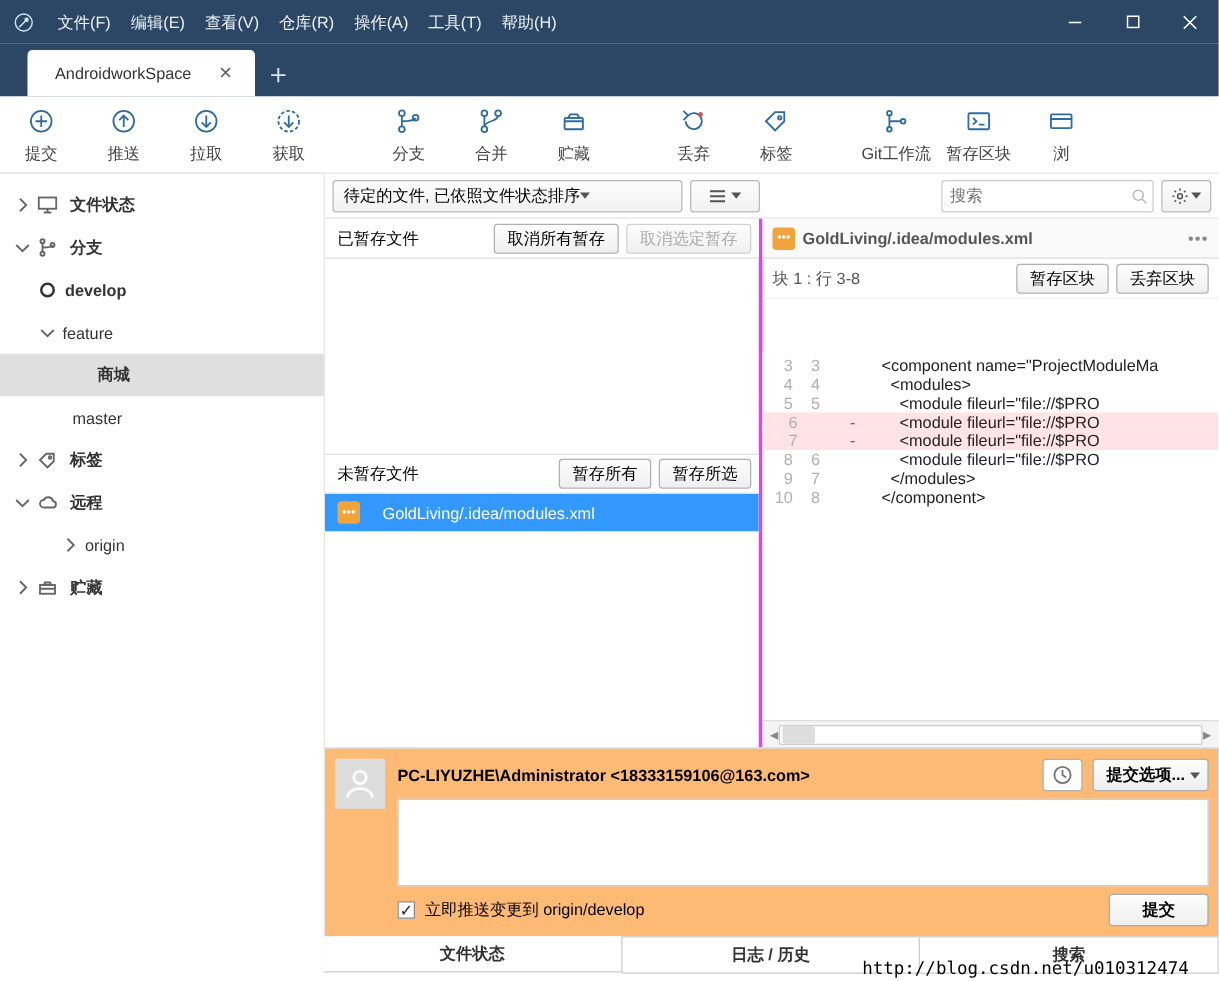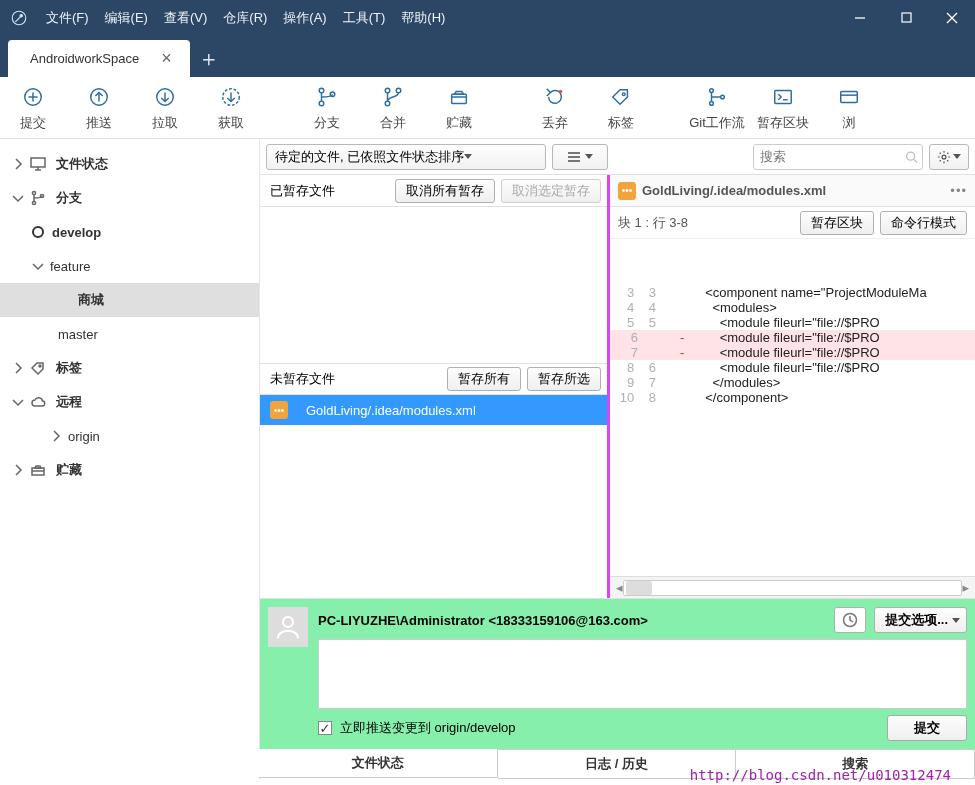--- a/index.html
+++ b/index.html
@@ -3,21 +3,21 @@
 <meta charset="utf-8">
 <style>
   * { margin:0; padding:0; box-sizing:border-box; font-family:"Microsoft YaHei","Segoe UI",sans-serif; font-size:13px; -webkit-user-select:none; user-select:none; }
   body { background:#fff; width:975px; height:785px; overflow:hidden; position:relative; }
   .titlebar { height:35px; background:#2c4766; display:flex; align-items:center; color:#eef2f6; }
   .titlebar .logo { width:38px; display:flex; align-items:center; justify-content:center; }
   .titlebar .logo svg { width:18px; height:18px; }
   .menu-item { padding:0 8px; height:35px; line-height:35px; color:#eef2f6; }
   .win-controls { margin-left:auto; display:flex; }
   .win-btn { width:46px; height:35px; display:flex; align-items:center; justify-content:center; color:#fff; }
-  .tabbar { background:#2c4766; height:42px; display:flex; align-items:flex-end; padding-left:8px; }
+  .tabbar { background:#2c4766; height:42px; display:flex; align-items:flex-end; padding-left:22px; }
   .tab { background:#fff; color:#333; height:37px; display:flex; align-items:center; padding:0 18px 0 22px; border-radius:4px 4px 0 0; font-size:16px; }
   .tab .close { margin-left:22px; color:#666; font-size:18px; }
   .tab-add { color:#dce6f0; width:38px; height:37px; display:flex; align-items:center; justify-content:center; font-size:22px; font-weight:200; }
   .toolbar { height:62px; display:flex; align-items:center; border-bottom:1px solid #e0e0e0; }
   .tool-btn { width:66px; height:62px; display:flex; flex-direction:column; align-items:center; justify-content:center; color:#2d6da0; }
   .tool-btn .ico { height:26px; display:flex; align-items:center; justify-content:center; }
   .tool-btn .ico svg { width:22px; height:22px; fill:none; stroke:#2d6da0; stroke-width:1.6; }
   .tool-btn .lbl { color:#444; font-size:13px; margin-top:4px; }
   .tool-sep { width:30px; }
   .content { display:flex; height:640px; }
@@ -58,33 +58,33 @@
   .diff-body { flex:1; font-family:Consolas,monospace; font-size:12.5px; overflow:auto; white-space:pre; padding-top:4px; background:#fff;margin-top:42px; }
   .cl { display:flex; }
   .gut { width:64px; text-align:right; color:#b0b0b0; padding-right:18px; flex-shrink:0; white-space:pre;}
   .cl .code { flex:1; color:#222; }
   .cl.removed { background:#ffe3e6; }
   .cl.removed .mk { color:#c0392b; padding:0 14px 0 6px; }
   .cl .mk { width:24px; }
   .diff-scroll { height:22px; border-top:1px solid #ddd; background:#f4f4f4; display:flex; align-items:center; padding:0 6px; }
   .diff-scroll .track { position:relative; flex:1; height:16px; border:1px solid #ccc; background:#fff; border-radius:2px; }
   .diff-scroll .thumb { width:26px; height:14px; background:#ddd; position:absolute; left:2px; top:0; border-radius:2px; }
-  .commit-box { border-top:1px solid #e0e0e0; background:#86efac; padding:8px; display:flex; gap:10px; }
+  .commit-box { border-top:1px solid #e0e0e0; background:#fdba74; padding:8px; display:flex; gap:10px; }
   .avatar { width:40px; height:40px; background:#ddd; display:flex; align-items:center; justify-content:center; }
   .commit-main { flex:1; display:flex; flex-direction:column; gap:6px; }
   .commit-header { font-weight:bold; display:flex; align-items:center; gap:8px; }
   .commit-msg { height:70px; border:1px solid #ccc; background:#fff; width:100%; resize:none; outline:none; padding:4px; font-family:inherit; }
   .commit-footer { display:flex; align-items:center; }
   .commit-btn { margin-left:auto; height:26px; padding:0 26px; border:1px solid #aaa; border-radius:3px; background:linear-gradient(#fdfdfd,#efefef); font-weight:bold; }
   .clock-btn { width:32px; height:26px; border:1px solid #b0b0b0; border-radius:3px; background:#fff; display:flex; align-items:center; justify-content:center; }
   .ddl-btn { height:26px; border:1px solid #b0b0b0; border-radius:3px; background:linear-gradient(#fdfdfd,#efefef); padding:0 6px 0 10px; display:flex; align-items:center; gap:4px; }
   .bottom-tabs { height:30px; display:flex; border-top:1px solid #ccc; margin-top:auto; margin-left:-1px; }
   .bottom-tabs div { flex:1; display:flex; align-items:center; justify-content:center; border:1px solid #ccc; border-top:none; border-left:none; font-weight:bold; color:#333; }
   .bottom-tabs div.active { border-top:2px solid #fff; border-top:none; position:relative; top:-1px; background:#fff; }
-  .watermark { position:absolute; right:24px; bottom:2px; color:#a21caf; font-family:monospace; font-size:14px; pointer-events:none; }
+  .watermark { position:absolute; right:24px; bottom:2px; color:#000000; font-family:monospace; font-size:14px; pointer-events:none; }
   .chk { width:14px; height:14px; border:1px solid #888; display:inline-flex; align-items:center; justify-content:center; margin-right:8px; background:#fff; color:#333; }
   .spacer-flex{flex:1;}
   .lines-ico svg { stroke:#555; }
 </style>
 </head>
 <body>
 
 <div class="titlebar">
   <div class="logo">
     <svg viewBox="0 0 24 24" fill="none" stroke="#cfe3f5" stroke-width="1.5">
@@ -391,21 +391,21 @@
 
       <div class="diff">
         <div class="diff-head">
           <span class="fchip">•••</span>
           <span class="fname">GoldLiving/.idea/modules.xml</span>
           <span class="more">•••</span>
         </div>
         <div class="hunk-head">
           <span class="desc">块 1 : 行 3-8</span>
           <div class="sm-btn">暂存区块</div>
-          <div class="sm-btn">命令行模式</div>
+          <div class="sm-btn">丢弃区块</div>
         </div>
         <div class="diff-body" id="diff-body"><div class="cl "><span class="gut">  3    3</span><span class="mk"> </span><span class="code">  &lt;component name="ProjectModuleMa</span></div><div class="cl "><span class="gut">  4    4</span><span class="mk"> </span><span class="code">    &lt;modules&gt;</span></div><div class="cl "><span class="gut">  5    5</span><span class="mk"> </span><span class="code">      &lt;module fileurl="file://$PRO</span></div><div class="cl removed"><span class="gut">  6     </span><span class="mk">-</span><span class="code">      &lt;module fileurl="file://$PRO</span></div><div class="cl removed"><span class="gut">  7     </span><span class="mk">-</span><span class="code">      &lt;module fileurl="file://$PRO</span></div><div class="cl "><span class="gut">  8    6</span><span class="mk"> </span><span class="code">      &lt;module fileurl="file://$PRO</span></div><div class="cl "><span class="gut">  9    7</span><span class="mk"> </span><span class="code">    &lt;/modules&gt;</span></div><div class="cl "><span class="gut"> 10    8</span><span class="mk"> </span><span class="code">  &lt;/component&gt;</span></div></div>
         <div class="diff-scroll">
           <span style="color:#888;">◂</span>
           <div class="track">
               <div class="thumb"></div>
             </div>
           <span style="color:#888;">▸</span>
         </div>
       </div>

